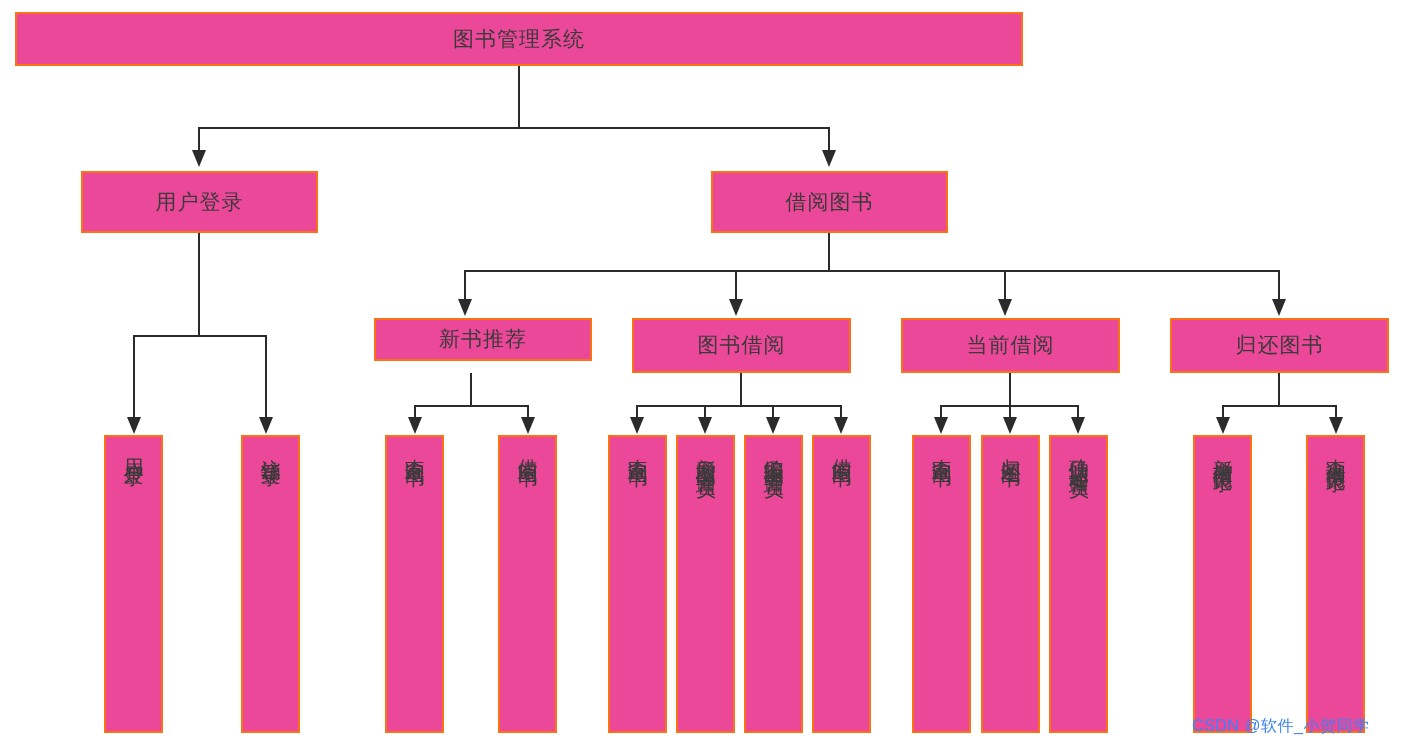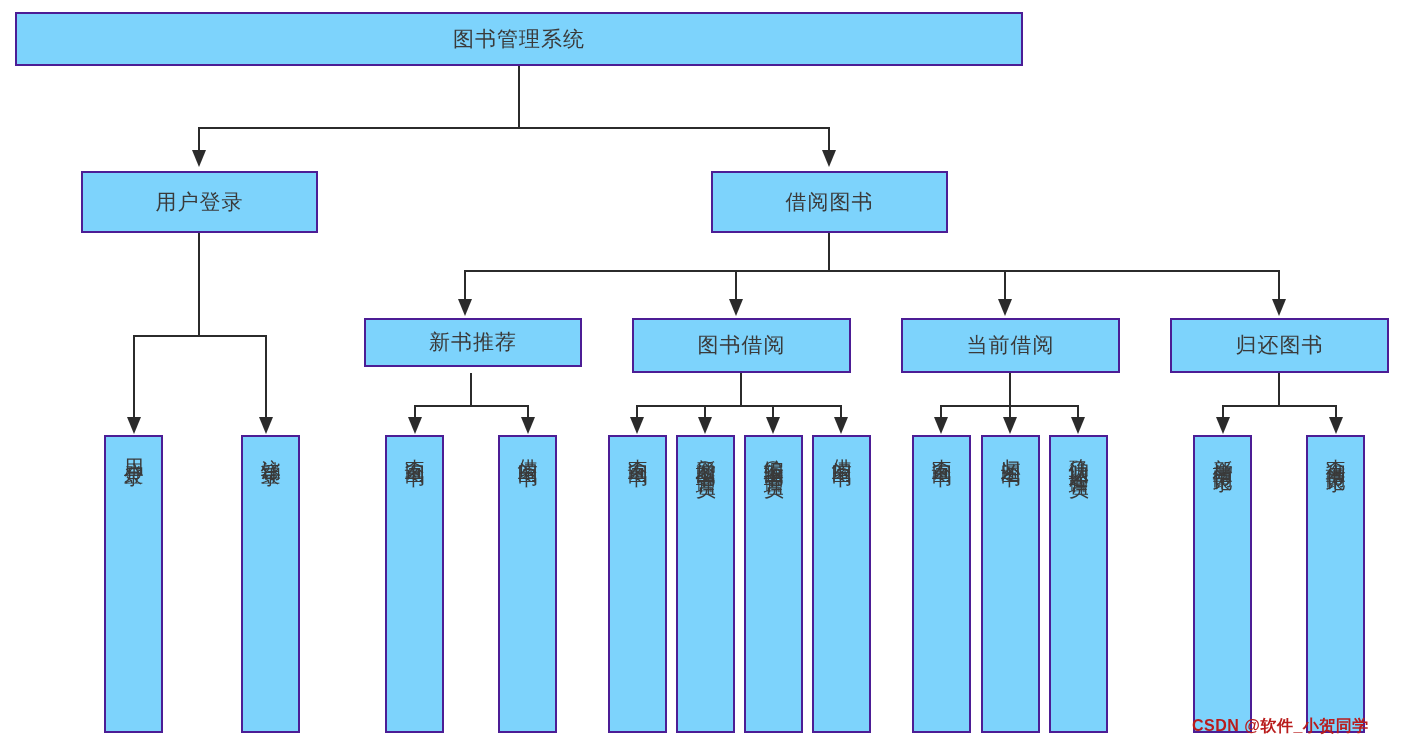--- a/index.html
+++ b/index.html
@@ -14,22 +14,22 @@
     position: relative;
     width: 1405px;
     height: 747px;
     background: #ffffff;
     overflow: hidden;
   }
   
   .node {
     position: absolute;
     box-sizing: border-box;
-    border: 2px solid #4c1d95;
-    background: #7dd3fc;
+    border: 2px solid #f97316;
+    background: #ec4899;
     color: #3a3a3a;
     display: flex;
     align-items: center;
     justify-content: center;
     text-align: left;
     line-height: 1.18;
   }
   .node-h {           
     font-size: 21px;
     letter-spacing: 1px;
@@ -65,24 +65,23 @@
     width: 0;
     height: 0;
     border-left: 7px solid transparent;
     border-right: 7px solid transparent;
     border-top: 17px solid #2b2b2b;
   }
   
   #watermark {
     position: absolute;
     font-size: 16px;
-    color: #b91c1c;
+    color: #3b82f6;
     white-space: nowrap;
     letter-spacing: 0.5px;
-    font-weight: bold;
   }
 </style>
 </head>
 <body>
 
 <div id="canvas">
 
   <div class="node node-root" style="left:15px; top:12px; width:1008px; height:54px;">
     <span>图书管理系统</span>
   </div>
@@ -118,21 +117,21 @@
 
   <div class="vline" style="left:735px; top:270px; width:2px; height:30px;"></div>
   <div class="arrow" style="left:729px; top:299px;"></div>
 
   <div class="vline" style="left:1004px; top:270px; width:2px; height:30px;"></div>
   <div class="arrow" style="left:998px; top:299px;"></div>
 
   <div class="vline" style="left:1278px; top:270px; width:2px; height:30px;"></div>
   <div class="arrow" style="left:1272px; top:299px;"></div>
 
-  <div class="node node-h" style="left:364px; top:318px; width:218px; height:49px;">
+  <div class="node node-h" style="left:374px; top:318px; width:218px; height:43px;">
     <span>新书推荐</span>
   </div>
   <div class="node node-h" style="left:632px; top:318px; width:219px; height:55px;">
     <span>图书借阅</span>
   </div>
   <div class="node node-h" style="left:901px; top:318px; width:219px; height:55px;">
     <span>当前借阅</span>
   </div>
   <div class="node node-h" style="left:1170px; top:318px; width:219px; height:55px;">
     <span>归还图书</span>

